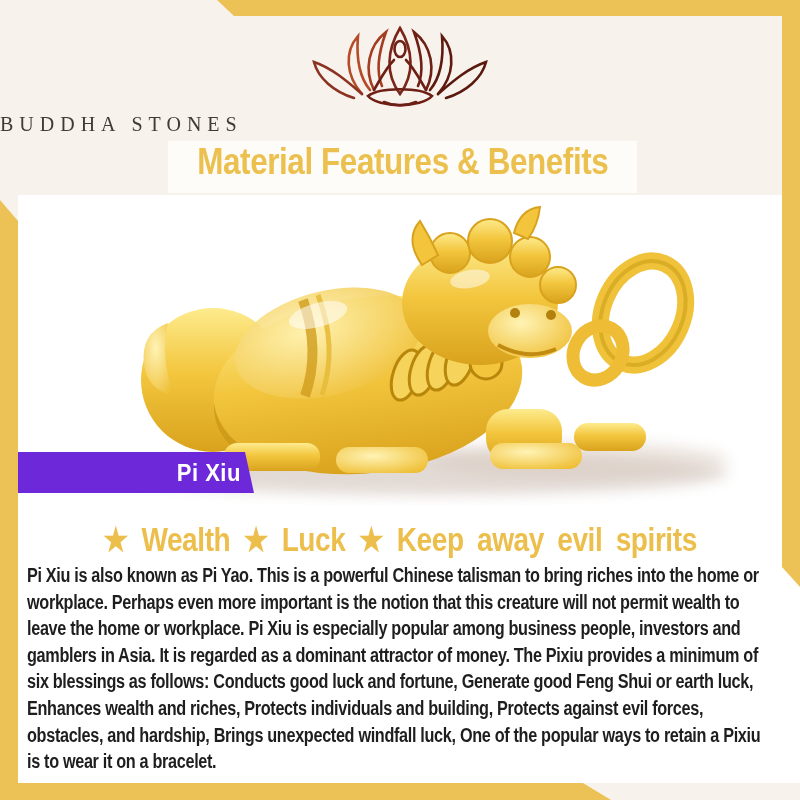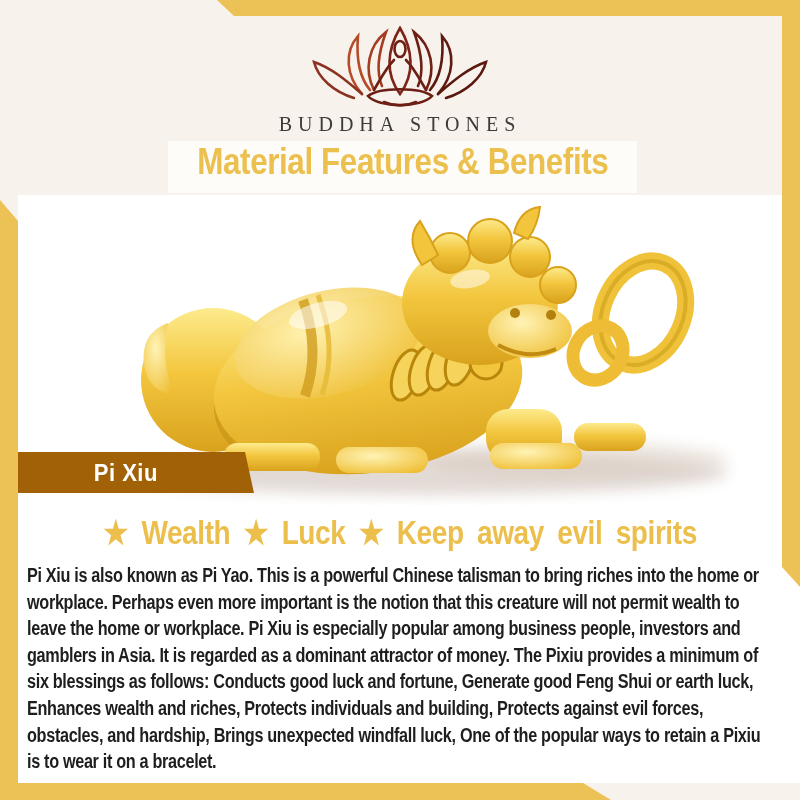--- a/index.html
+++ b/index.html
@@ -15,50 +15,50 @@
   .frame-right{left:782px;top:0;width:18px;height:587px;
     clip-path:polygon(0 0,18px 0,18px 587px,0 567px);}
   .frame-left{left:0;top:200px;width:18px;height:600px;
     clip-path:polygon(0 0,18px 21px,18px 600px,0 600px);}
   .frame-bottom{left:0;top:783px;width:800px;height:17px;
     clip-path:polygon(0 0,583px 0,611px 17px,0 17px);}
   
   .logo-wrap{position:absolute;left:0;top:24px;width:800px;text-align:center;}
   .logo-svg{display:block;margin:0 auto;}
   .brand-name{
-    position:absolute;left:0;top:113px;width:800px;text-align:center;
+    position:absolute;left:0;top:113px;width:800px;text-align:left;
     font-family:"Liberation Serif",serif;font-size:20px;font-weight:400;
     letter-spacing:6px;color:#3e3a37;
   }
   
   .title-band{
     position:absolute;left:168px;top:141px;width:469px;height:52px;
     background:#fdfcf9;display:flex;align-items:flex-start;justify-content:center;
   }
   .title-band .title-text{
     font-size:37px;font-weight:700;color:#ecc04e;letter-spacing:-0.5px;
     transform:scaleX(0.85);transform-origin:center center;white-space:nowrap;
   }
   
   .photo-area{position:absolute;left:18px;top:195px;width:782px;height:588px;background:#ffffff;}
   .photo-area .pendant-svg{position:absolute;left:0;top:0;}
   
   .pixiu-banner{
-    position:absolute;left:18px;top:452px;width:236px;height:41px;background:#a16207;
+    position:absolute;left:18px;top:452px;width:236px;height:41px;background:#6d28d9;
     clip-path:polygon(0 0,227px 0,236px 41px,0 41px);
-    display:flex;align-items:center;justify-content:center;
+    display:flex;align-items:center;justify-content:flex-end;
   }
   .pixiu-banner .label-text{
     font-size:24px;font-weight:700;color:#ffffff;letter-spacing:0.5px;
     transform:translateX(-10px) scaleX(0.92);white-space:nowrap;
   }
   
   .benefits-heading{
     position:absolute;left:0;top:513px;width:800px;height:46px;
-    display:flex;align-items:flex-start;justify-content:center;
+    display:flex;align-items:flex-end;justify-content:center;
   }
   .benefits-heading .heading-text{
     font-size:33px;font-weight:700;color:#ecbf4d;letter-spacing:-0.5px;
     word-spacing:7px;transform:scaleX(0.85);transform-origin:center center;white-space:nowrap;
   }
   .description{
     position:absolute;left:27px;top:562px;width:900px;
     transform:scaleX(0.833);transform-origin:left top;
     font-size:19.5px;line-height:26.6px;font-weight:700;
     letter-spacing:-0.4px;color:#1e1e1e;text-align:left;

